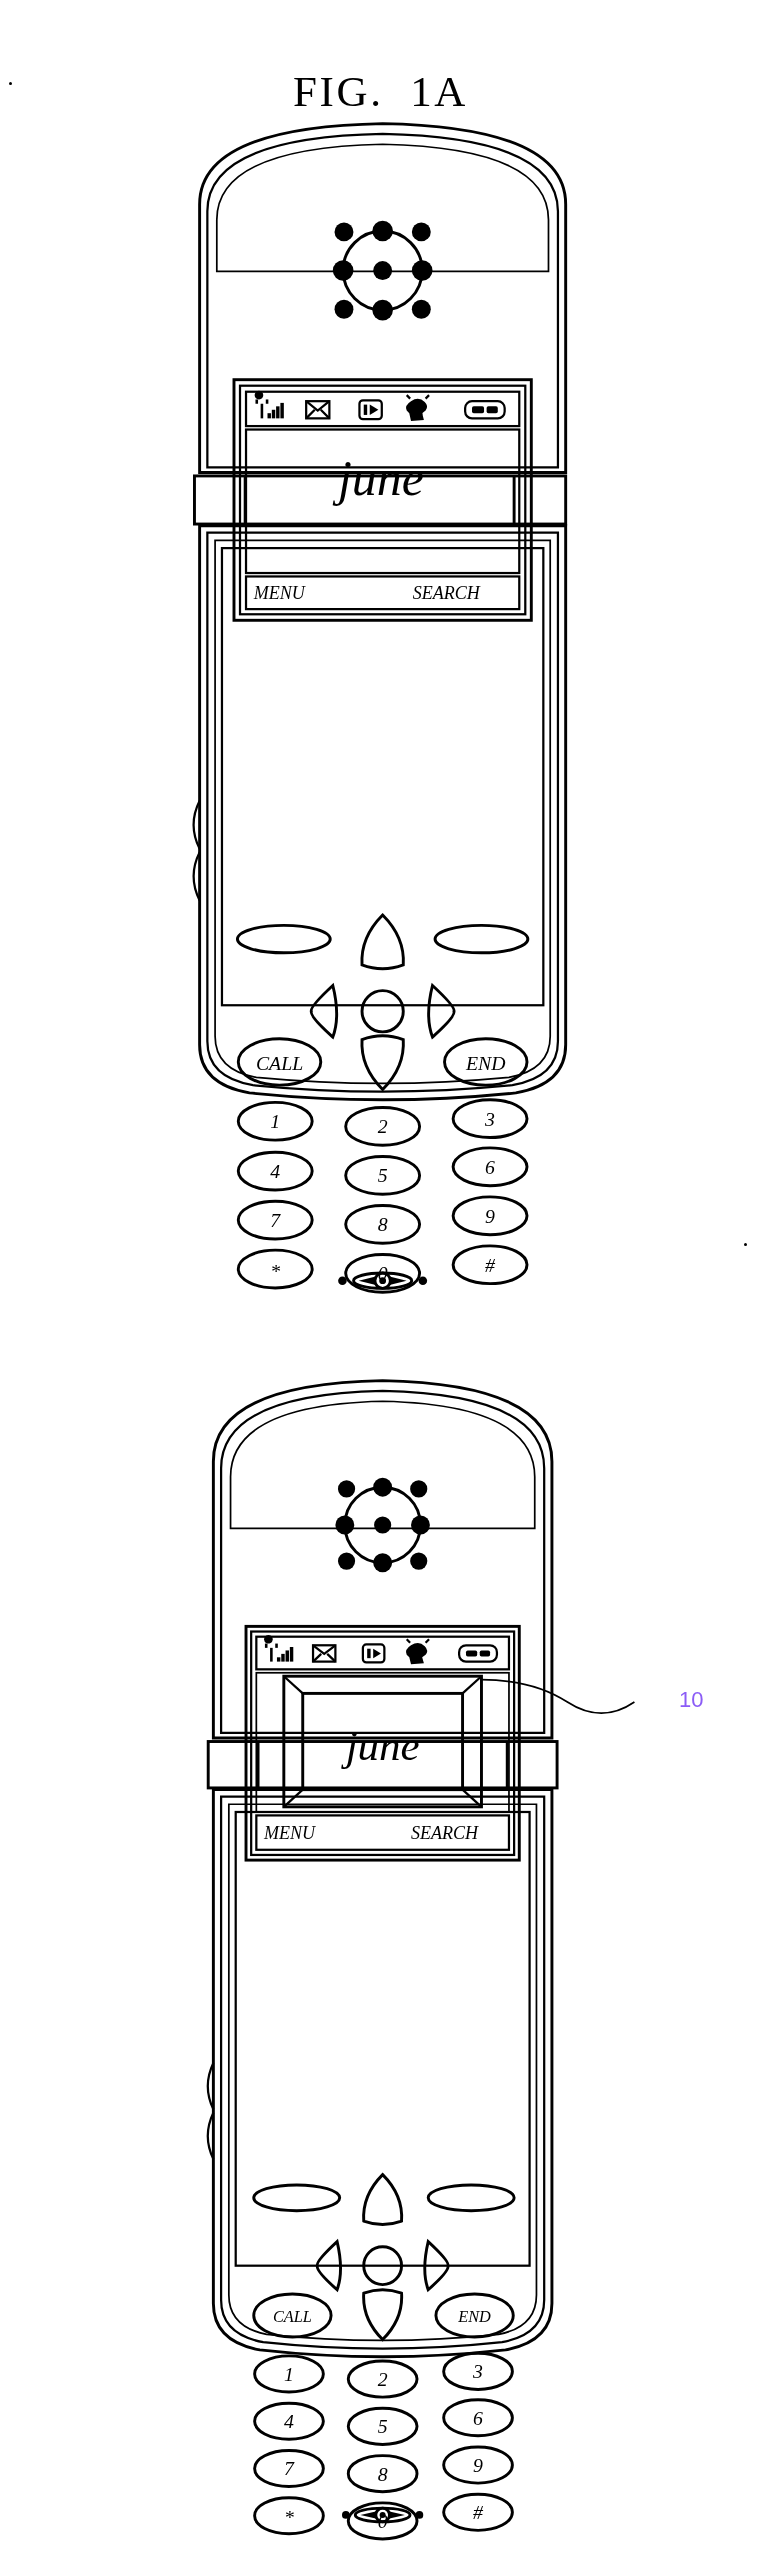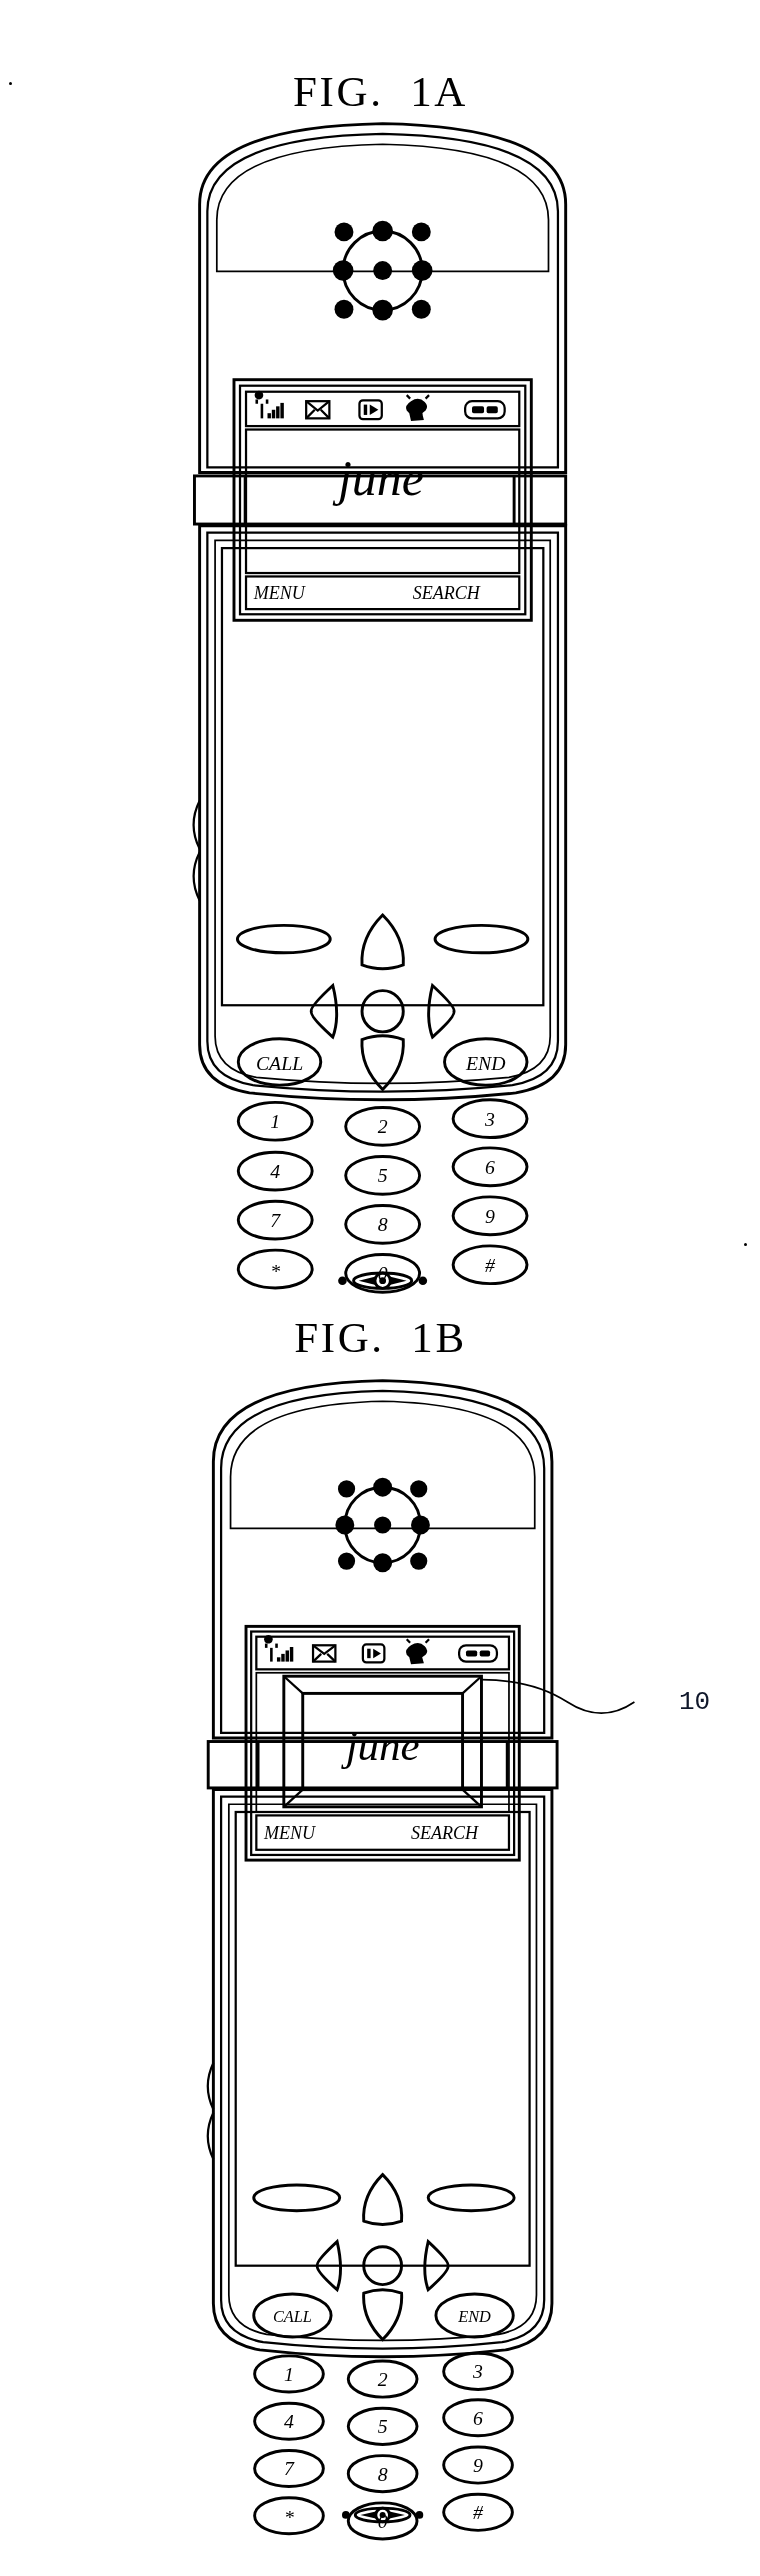--- a/index.html
+++ b/index.html
@@ -44,23 +44,23 @@
 
   .fig {
     position: absolute;
     left: 0;
     width: 761px;
     font-style: italic;
   }
 
   .callout-num {
     position: absolute;
-    font-family: Liberation Mono, monospace;
-    font-size: 26px;
-    color: #0f172a;
+    font-family: Liberation Sans, sans-serif;
+    font-size: 22px;
+    color: #8b5cf6;
   }
 
   svg { display: block; overflow: visible; }
   .ln { fill: none; stroke: #000; stroke-width: 2.6; }
   .ln-thin { fill: none; stroke: #000; stroke-width: 2; }
   .ln-thick { fill: none; stroke: #000; stroke-width: 3.4; }
   .fillblk { fill: #000; stroke: none; }
   .keylabel {
     font-family: "Liberation Serif", "DejaVu Serif", serif;
     font-size: 23px;
@@ -255,21 +255,20 @@
         <circle class="ln-thick" cx="445" cy="30" r="9" fill="#fff"></circle>
         <circle class="fillblk" cx="445" cy="30" r="4"></circle>
         <path class="fillblk" d="M417,30 L437,25 L437,35 Z"></path>
         <path class="fillblk" d="M473,30 L453,25 L453,35 Z"></path>
         <circle class="fillblk" cx="398" cy="30" r="5"></circle>
         <circle class="fillblk" cx="492" cy="30" r="5"></circle>
       </g>
     </svg>
   </div>
 
-  <div id="fig1b-title" class="fig-title">FIG.  1B</div>
 
   <div class="fig" id="fig1b" style="top:1360px; height:1203px;">
     <svg width="761" height="1203" viewBox="0 0 885 1400" xmlns="http://www.w3.org/2000/svg">
 
       <g>
         <path class="ln-thick" d="M248,118 Q248,28 445,24 Q642,28 642,118 L642,440 L248,440 Z"></path>
         <path class="ln" d="M257,126 Q257,40 445,36 Q633,40 633,126 L633,434 L257,434 Z"></path>
         <path class="ln-thin" d="M268,136 Q268,52 445,48 Q622,52 622,136 L622,196 L268,196 Z"></path>
       </g>
 

